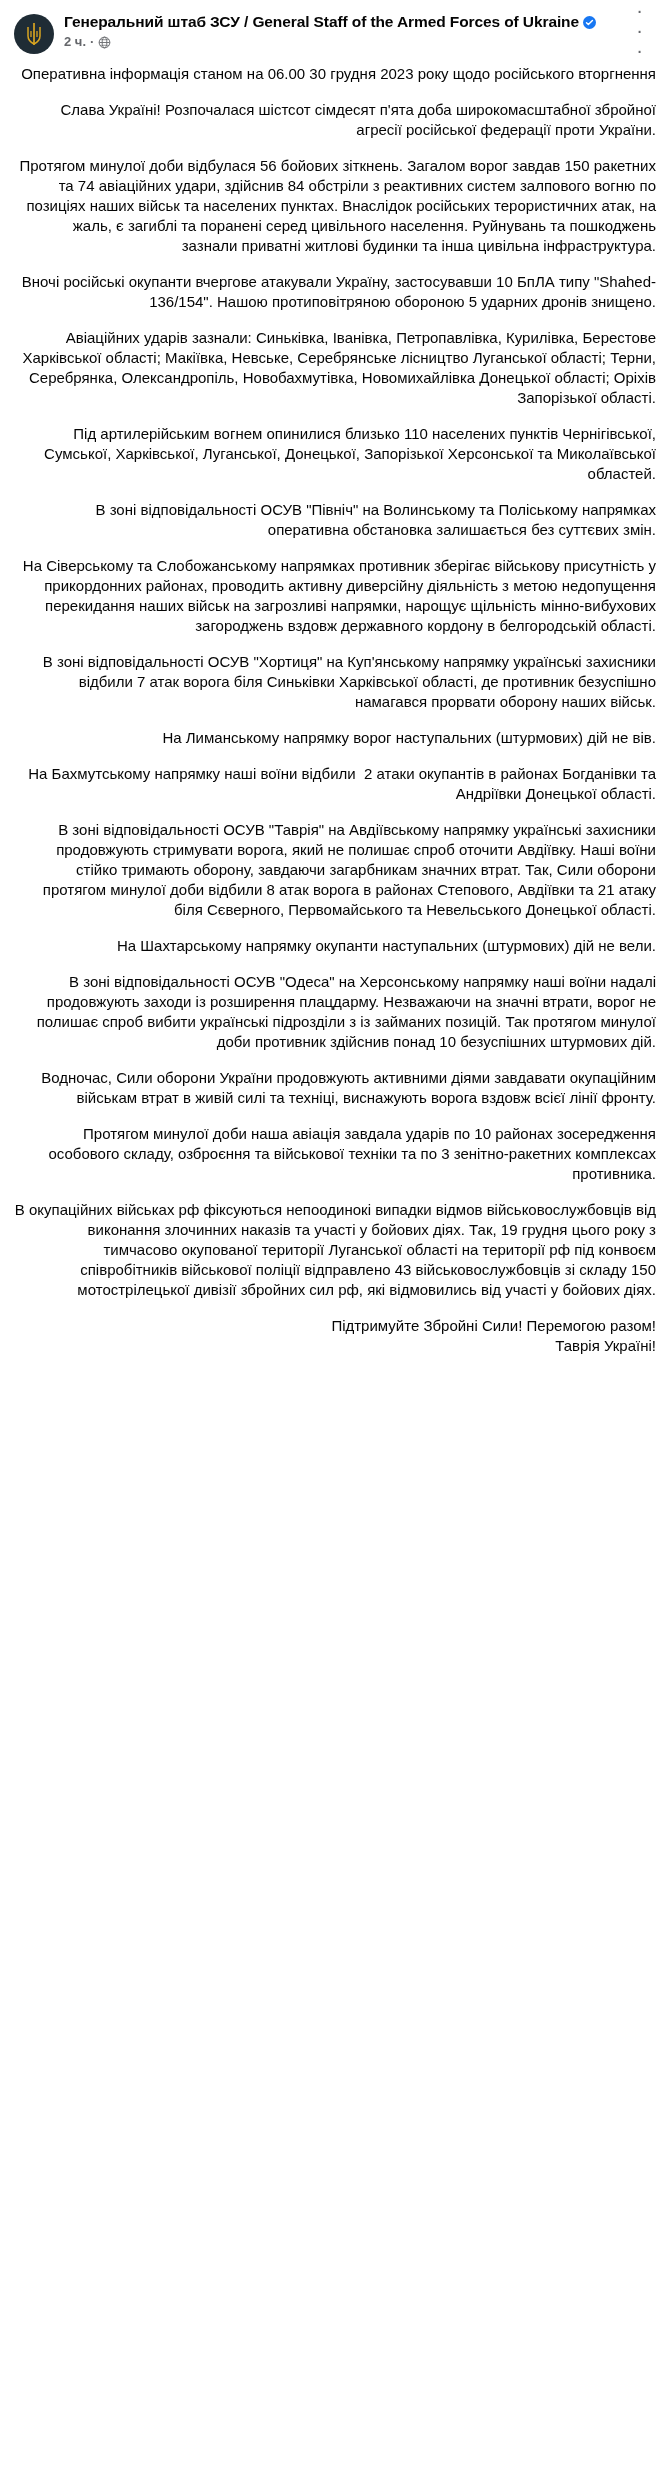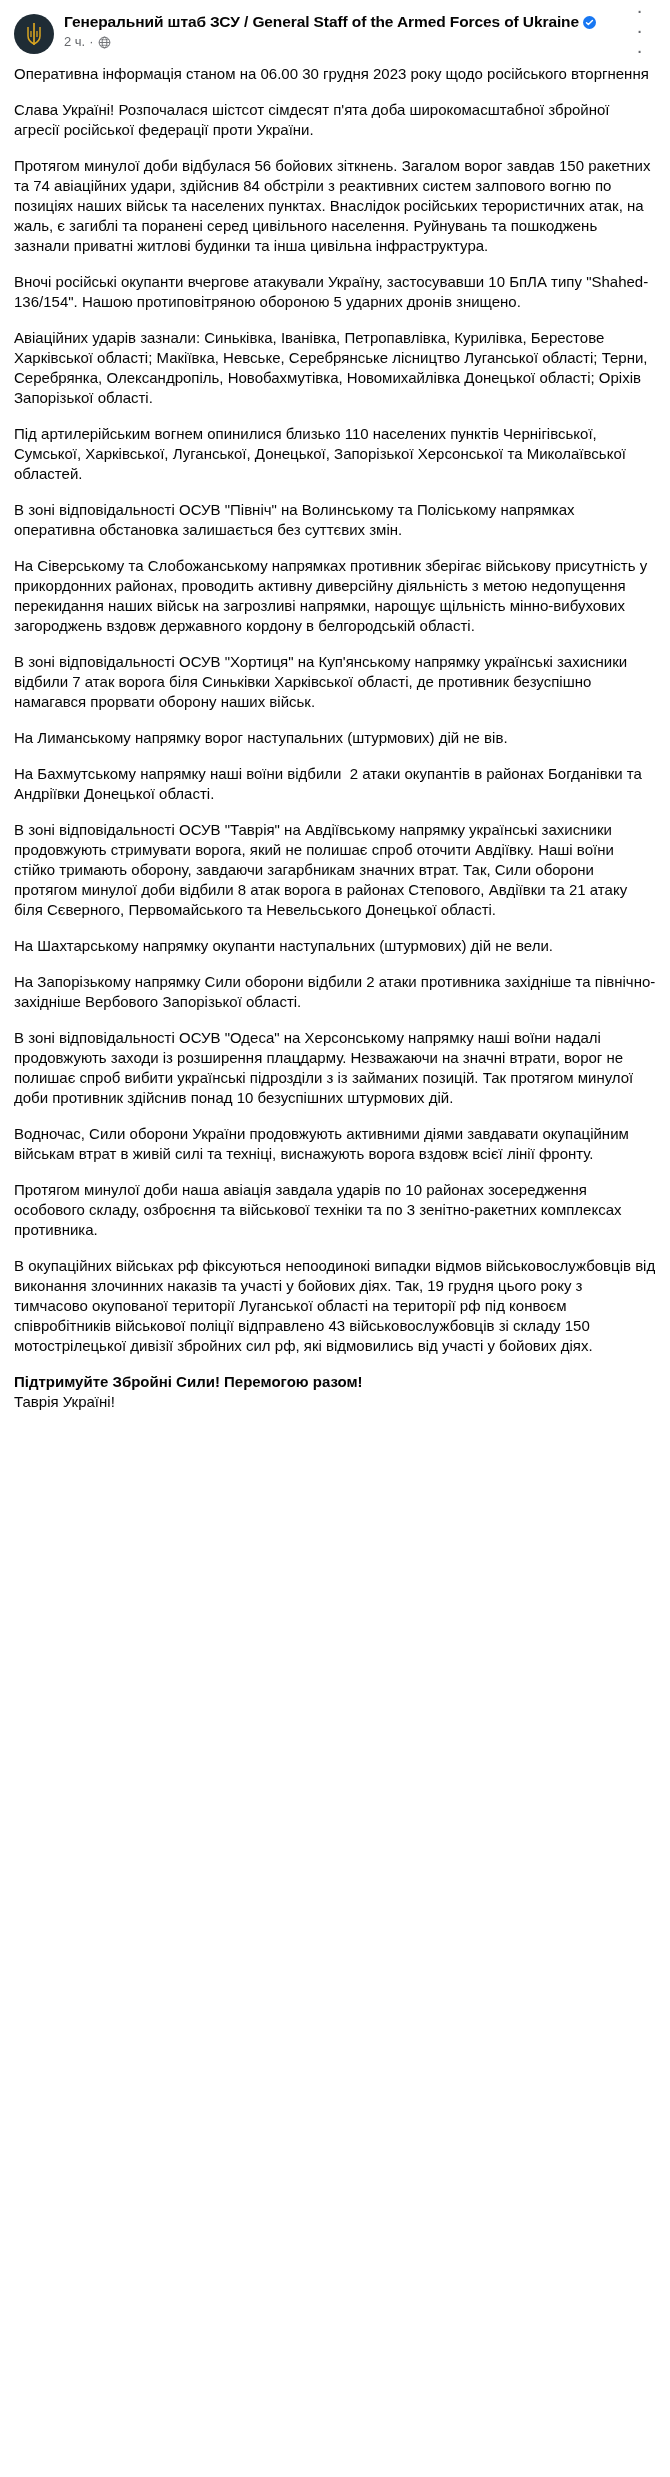--- a/index.html
+++ b/index.html
@@ -61,20 +61,21 @@
     height: 13px;
   }
   .meta-line {
     display: flex;
     align-items: center;
     gap: 4px;
     margin-top: 2px;
     font-size: 13px;
     color: #65676b;
     line-height: 16px;
+    font-weight: bold;
   }
   .meta-line .dot {
     font-size: 13px;
     color: #65676b;
   }
   .globe-icon {
     width: 13px;
     height: 13px;
     display: inline-block;
     vertical-align: -2px;
@@ -99,24 +100,24 @@
   .post-body {
     padding: 6px 14px 16px 14px;
     font-size: 15px;
     line-height: 20px;
     color: #050505;
   }
   .post-body p {
     margin: 0 0 16px 0;
     white-space: pre-wrap;
     word-wrap: break-word;
+    text-align: right;
   }
   .post-body p.tight {
     margin-bottom: 0;
-    font-weight: bold;
   }
   .post-body p:last-child {
     margin-bottom: 0;
   }
 </style>
 </head>
 <body>
 
 <div class="post">
 
@@ -160,21 +161,20 @@
     <p>Вночі російські окупанти вчергове атакували Україну, застосувавши 10 БпЛА типу "Shahed-136/154". Нашою протиповітряною обороною 5 ударних дронів знищено.</p>
     <p>Авіаційних ударів зазнали: Синьківка, Іванівка, Петропавлівка, Курилівка, Берестове Харківської області; Макіївка, Невське, Серебрянське лісництво Луганської області; Терни, Серебрянка, Олександропіль, Новобахмутівка, Новомихайлівка Донецької області; Оріхів Запорізької області.</p>
     <p>Під артилерійським вогнем опинилися близько 110 населених пунктів Чернігівської, Сумської, Харківської, Луганської, Донецької, Запорізької Херсонської та Миколаївської областей.</p>
     <p>В зоні відповідальності ОСУВ "Північ" на Волинському та Поліському напрямках оперативна обстановка залишається без суттєвих змін.</p>
     <p>На Сіверському та Слобожанському напрямках противник зберігає військову присутність у прикордонних районах, проводить активну диверсійну діяльність з метою недопущення перекидання наших військ на загрозливі напрямки, нарощує щільність мінно-вибухових загороджень вздовж державного кордону в белгородській області.</p>
     <p>В зоні відповідальності ОСУВ "Хортиця" на Куп'янському напрямку українські захисники відбили 7 атак ворога біля Синьківки Харківської області, де противник безуспішно намагався прорвати оборону наших військ.</p>
     <p>На Лиманському напрямку ворог наступальних (штурмових) дій не вів.</p>
     <p>На Бахмутському напрямку наші воїни відбили  2 атаки окупантів в районах Богданівки та Андріївки Донецької області.</p>
     <p>В зоні відповідальності ОСУВ "Таврія" на Авдіївському напрямку українські захисники продовжують стримувати ворога, який не полишає спроб оточити Авдіївку. Наші воїни стійко тримають оборону, завдаючи загарбникам значних втрат. Так, Сили оборони протягом минулої доби відбили 8 атак ворога в районах Степового, Авдіївки та 21 атаку біля Сєверного, Первомайського та Невельського Донецької області.</p>
     <p>На Шахтарському напрямку окупанти наступальних (штурмових) дій не вели.</p>
-    <p>На Запорізькому напрямку Сили оборони відбили 2 атаки противника західніше та північно-західніше Вербового Запорізької області.</p>
     <p>В зоні відповідальності ОСУВ "Одеса" на Херсонському напрямку наші воїни надалі продовжують заходи із розширення плацдарму. Незважаючи на значні втрати, ворог не полишає спроб вибити українські підрозділи з із займаних позицій. Так протягом минулої доби противник здійснив понад 10 безуспішних штурмових дій.</p>
     <p>Водночас, Сили оборони України продовжують активними діями завдавати окупаційним військам втрат в живій силі та техніці, виснажують ворога вздовж всієї лінії фронту.</p>
     <p>Протягом минулої доби наша авіація завдала ударів по 10 районах зосередження особового складу, озброєння та військової техніки та по 3 зенітно-ракетних комплексах противника.</p>
     <p>В окупаційних військах рф фіксуються непоодинокі випадки відмов військовослужбовців від виконання злочинних наказів та участі у бойових діях. Так, 19 грудня цього року з тимчасово окупованої території Луганської області на території рф під конвоєм співробітників військової поліції відправлено 43 військовослужбовців зі складу 150 мотострілецької дивізії збройних сил рф, які відмовились від участі у бойових діях.</p>
     <p class="tight">Підтримуйте Збройні Сили! Перемогою разом!</p>
     <p>Таврія Україні!</p>
   </div>
 
 </div>
 

